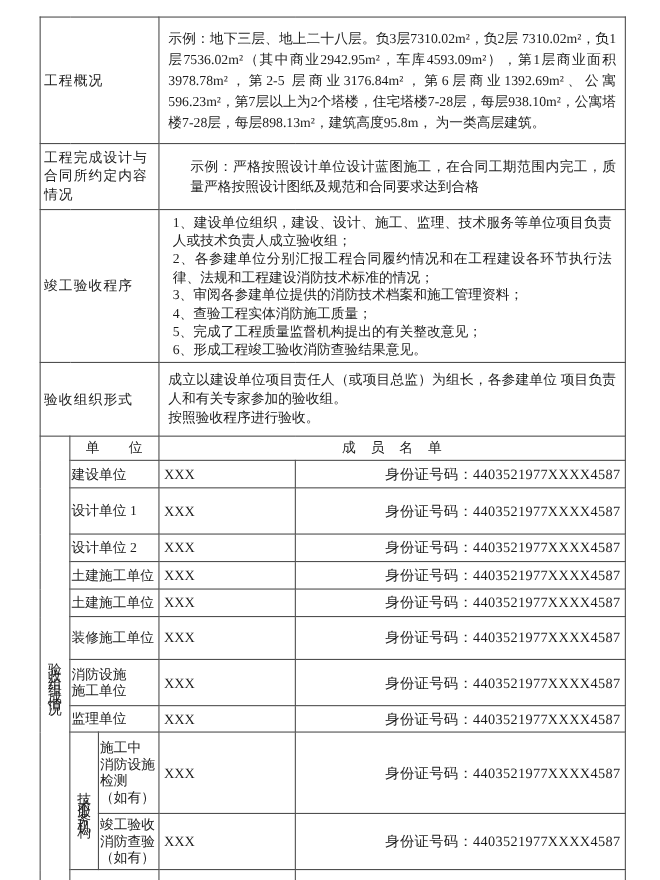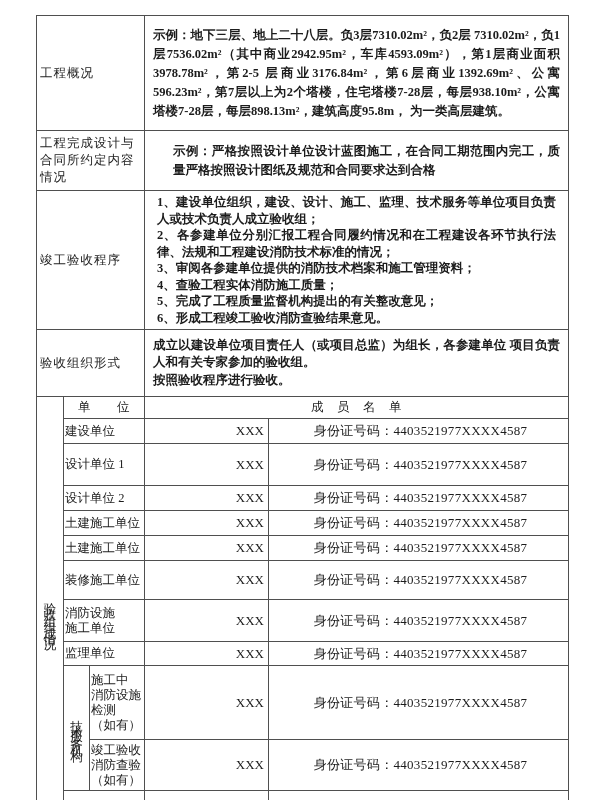--- a/index.html
+++ b/index.html
@@ -19,40 +19,40 @@
   td {
     border: 1px solid #4f4f4f;
     font-size: 12.5px;
     vertical-align: middle;
     padding: 2px 4px;
     overflow: hidden;
   }
   
   td.lbl { text-align: left; letter-spacing: 1px; line-height: 17px; padding: 2px 3px; }
   
-  td.ctr { text-align: justify; white-space: pre-line; padding: 4px 8px; font-weight: bold; }
+  td.ctr { text-align: justify; white-space: pre-line; padding: 4px 8px; }
   td.ov   { line-height: 19px; }
   td.cd   { line-height: 19px; padding-left: 28px; }
   td.proc { line-height: 16.5px; padding: 3px 12px; }
   td.org  { line-height: 17.5px; }
   
   td.side {
     writing-mode: vertical-rl;
     text-orientation: upright;
     text-align: center;
     letter-spacing: 6px;
     padding: 2px 0;
     line-height: 26px;
   }
   
   td.hdr  { text-align: center; letter-spacing: 0.5px; }
   td.unit { text-align: left; white-space: pre-line; line-height: 15px; padding: 1px; }
   td.unit-left { text-align: left; white-space: pre-line; padding: 1px 1px 1px 3px; }
-  td.person { text-align: right; font-size: 13px; }
-  td.id { text-align: center; padding-left: 8px; font-size: 13px; letter-spacing: 0.3px; }
+  td.person { text-align: left; font-size: 13px; }
+  td.id { text-align: right; padding-left: 8px; font-size: 13px; letter-spacing: 0.3px; }
 </style>
 </head>
 <body>
 
 <div class="page">
   <table class="form">
     <colgroup>
       <col style="width:27px">
         <col style="width:26px">
         <col style="width:55px">

